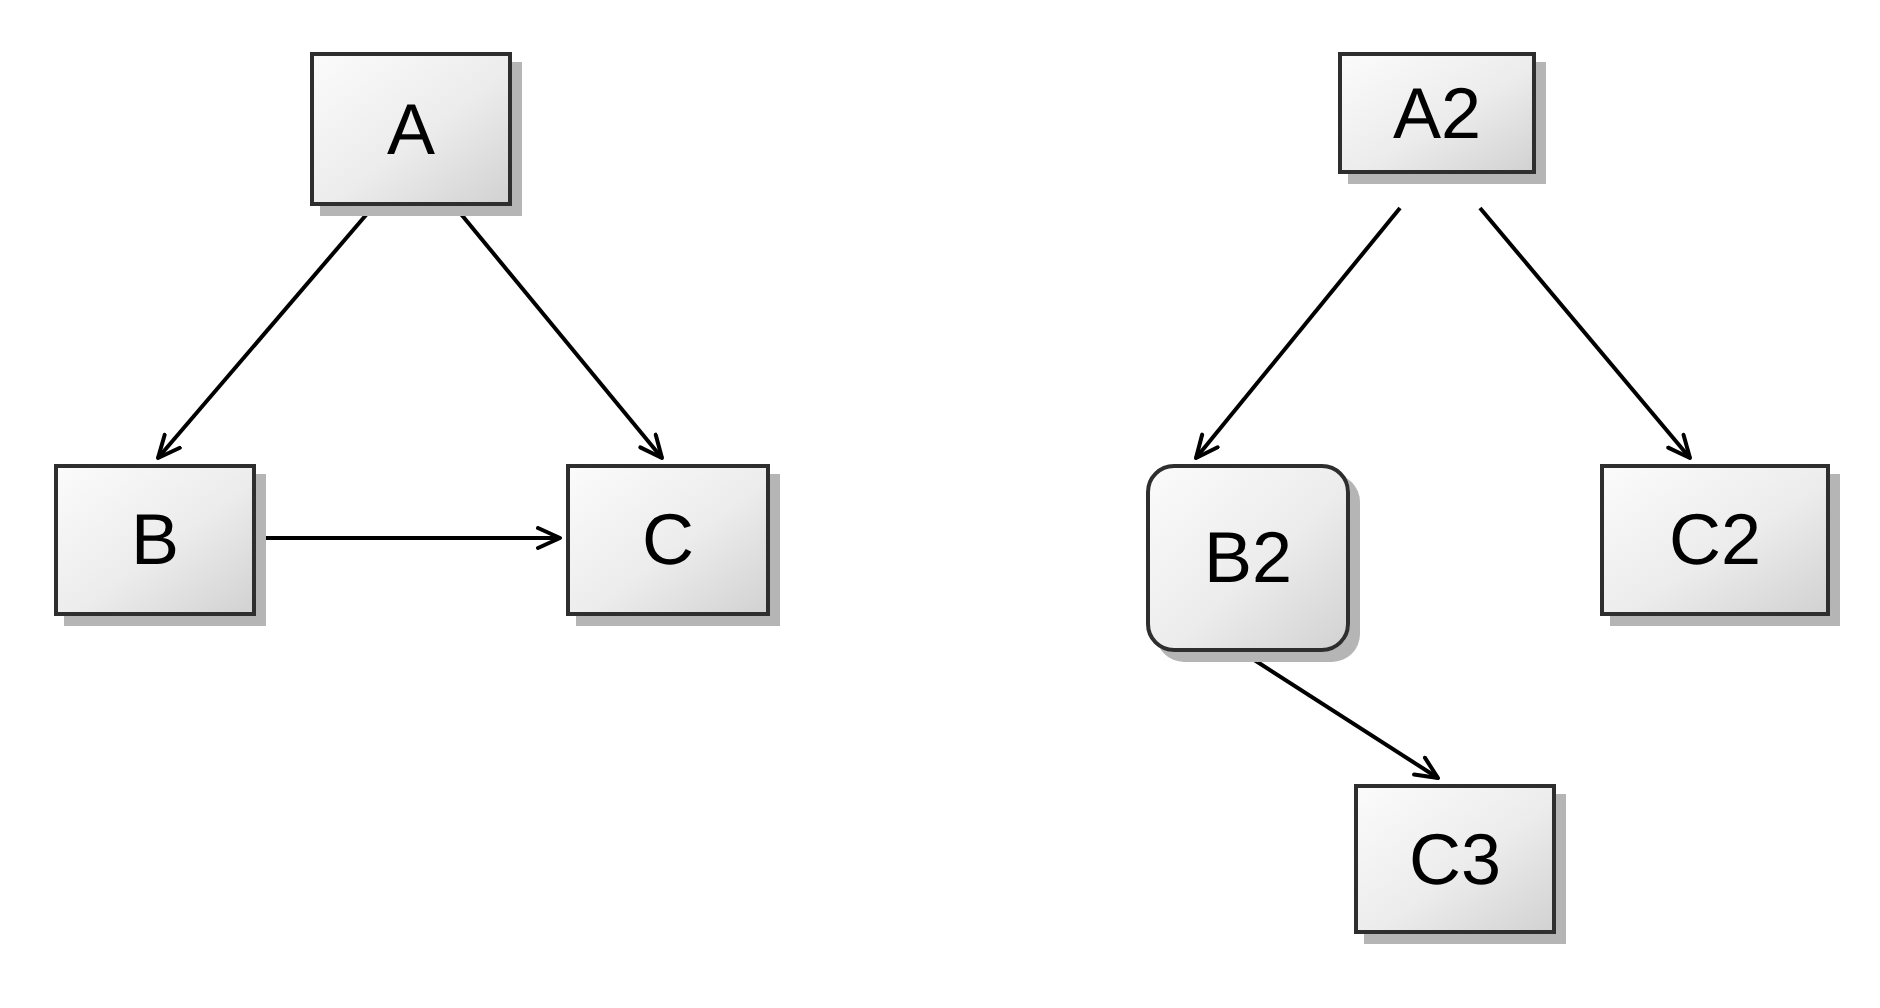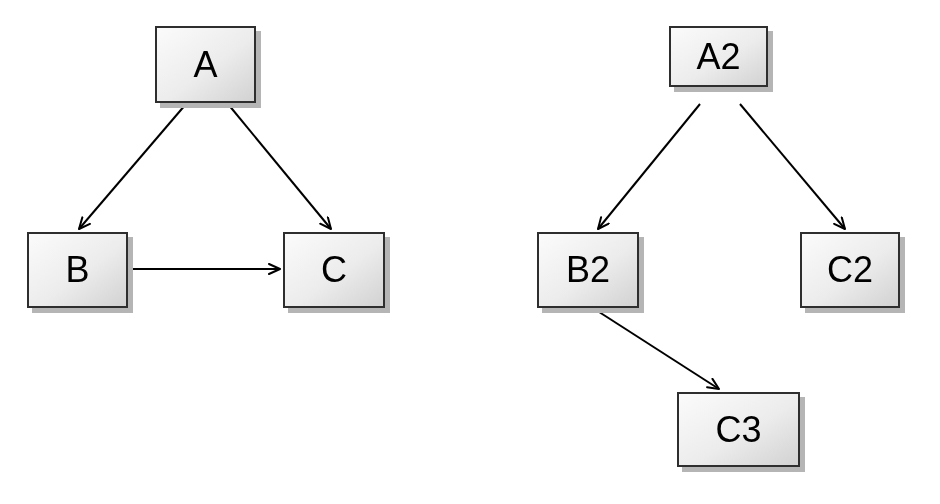--- a/index.html
+++ b/index.html
@@ -65,23 +65,23 @@
       </div>
       <div class="node" style="left: 27px; top: 232px; width: 101px; height: 76px;">
         <span class="node-label">B</span>
       </div>
       <div class="node" style="left: 283px; top: 232px; width: 102px; height: 76px;">
         <span class="node-label">C</span>
       </div>
       <div class="node" style="left: 669px; top: 26px; width: 99px; height: 61px;">
         <span class="node-label">A2</span>
       </div>
-      <div class="node" style="left: 537px; top: 232px; width: 102px; height: 76px;">
+      <div class="node" style="left: 573px; top: 232px; width: 102px; height: 94px; border-radius: 14px;">
         <span class="node-label">B2</span>
       </div>
-      <div class="node" style="left: 800px; top: 232px; width: 100px; height: 76px; justify-content: center;">
+      <div class="node" style="left: 800px; top: 232px; width: 115px; height: 76px; justify-content: center;">
         <span class="node-label">C2</span>
       </div>
-      <div class="node" style="left: 677px; top: 392px; width: 123px; height: 75px;">
+      <div class="node" style="left: 677px; top: 392px; width: 101px; height: 75px;">
         <span class="node-label">C3</span>
       </div>
     </div>
 </div>
 
 </body></html>

